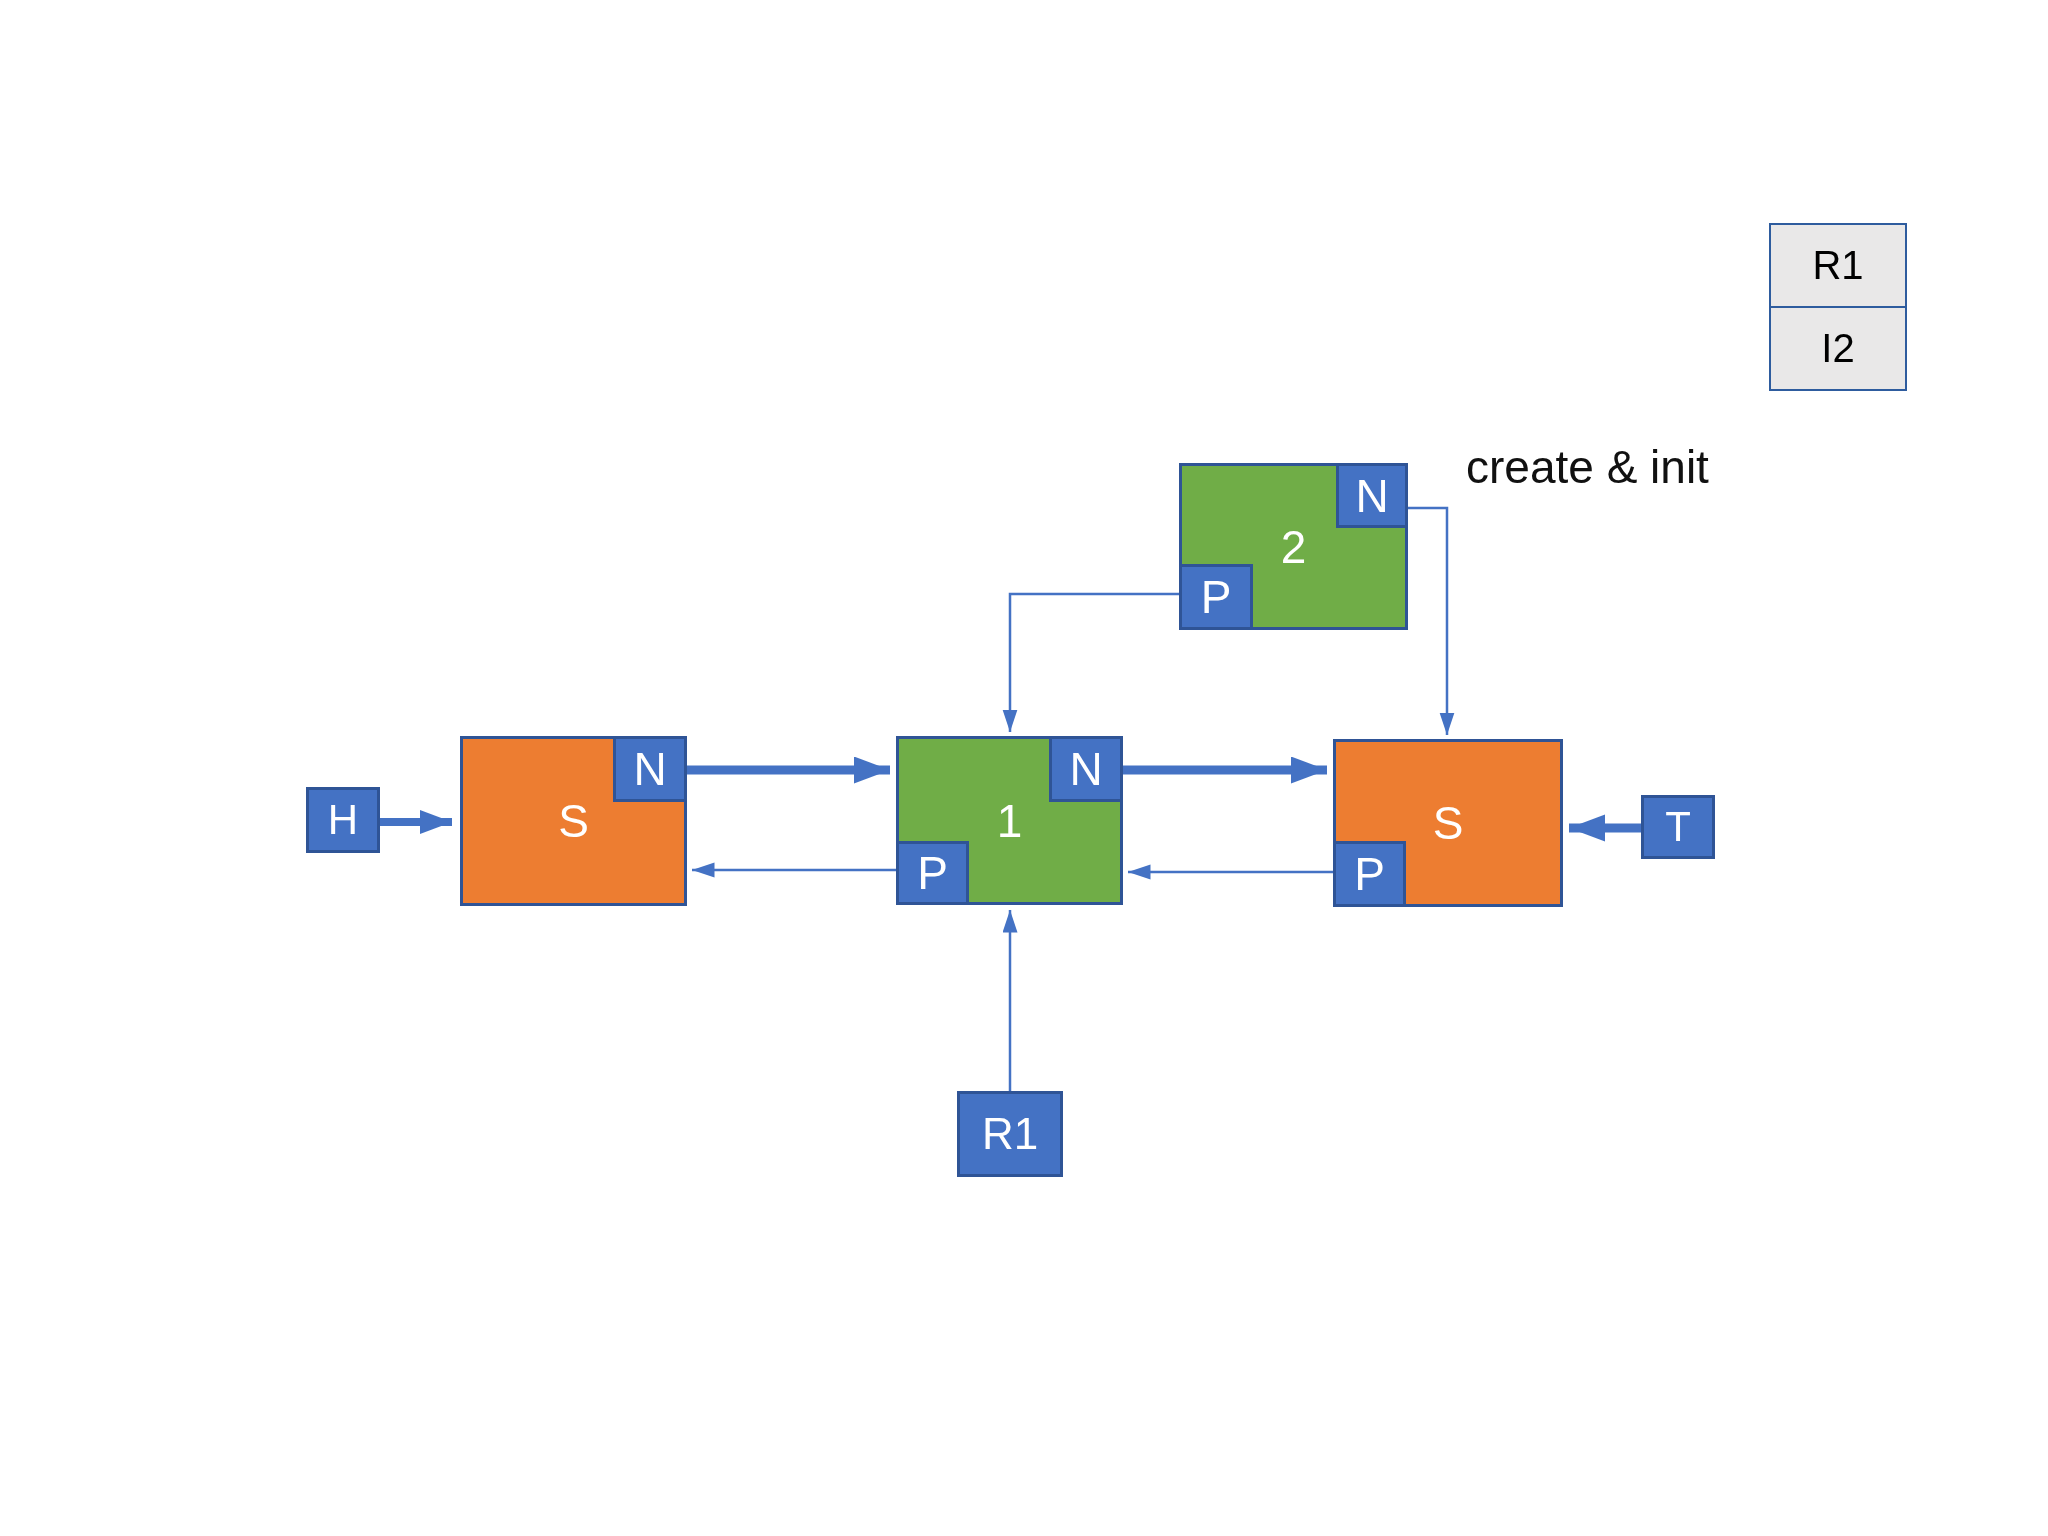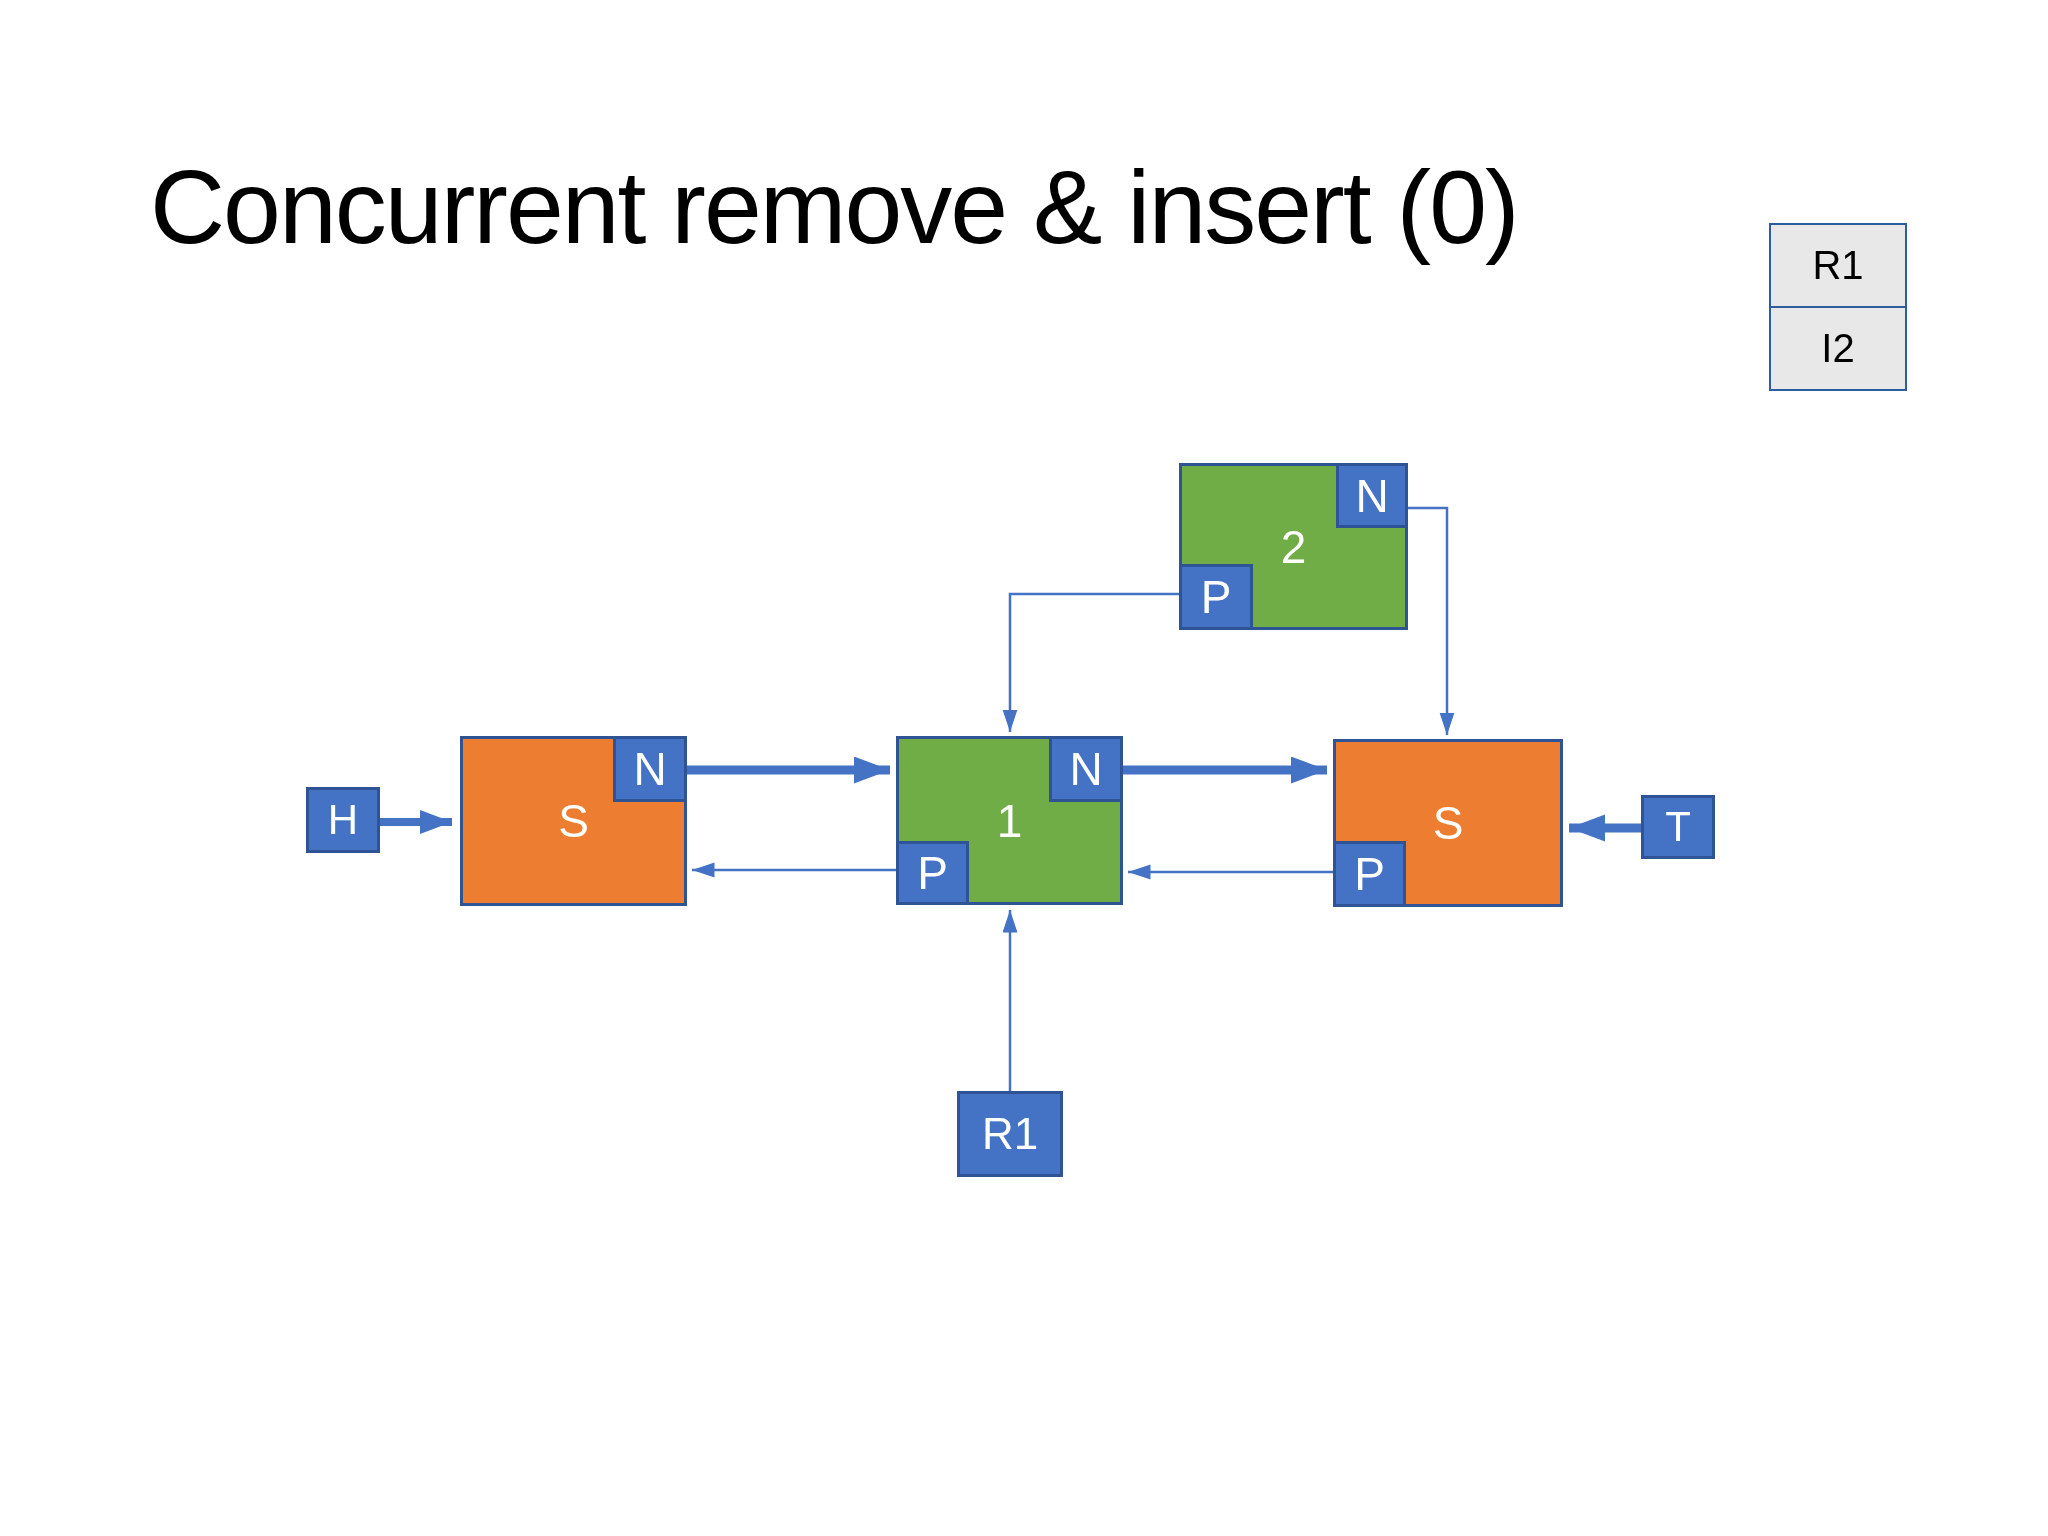--- a/index.html
+++ b/index.html
@@ -65,27 +65,27 @@
 
     <line x1="1333" y1="872" x2="1128" y2="872" stroke="#4472c4" stroke-width="2.5" marker-end="url(#ah-thin)"></line>
     <line x1="896" y1="870" x2="692" y2="870" stroke="#4472c4" stroke-width="2.5" marker-end="url(#ah-thin)"></line>
 
     <polyline points="1179,594 1010,594 1010,732" fill="none" stroke="#4472c4" stroke-width="2.5" marker-end="url(#ah-thin)"></polyline>
     <polyline points="1408,508 1447,508 1447,735" fill="none" stroke="#4472c4" stroke-width="2.5" marker-end="url(#ah-thin)"></polyline>
 
     <line x1="1010" y1="1091" x2="1010" y2="910" stroke="#4472c4" stroke-width="2.5" marker-end="url(#ah-thin)"></line>
   </svg>
 
-  <div class="title">Concurrent remove &amp; insert (0)</div>
 
   <div class="legend">
     <div class="legend-cell">R1</div>
     <div class="legend-cell">I2</div>
   </div>
 
+  <div class="annotation">create &amp; init</div>
 
   <div class="node green" style="left:1179px;top:463px;width:229px;height:167px;">
     <span class="node-value">2</span>
     <div class="subbox ne" style="width:72px;height:65px;">N</div>
     <div class="subbox sw" style="width:74px;height:66px;">P</div>
   </div>
 
   <div class="node orange" style="left:460px;top:736px;width:227px;height:170px;">
     <span class="node-value">S</span>
     <div class="subbox ne" style="width:74px;height:66px;">N</div>

